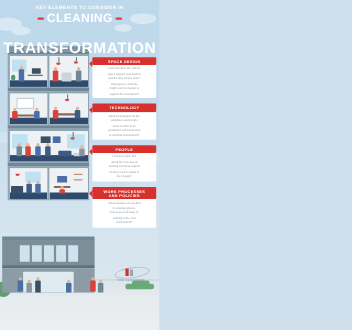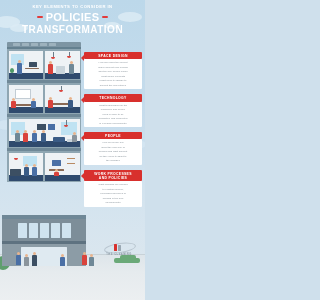--- a/index.html
+++ b/index.html
@@ -15,21 +15,21 @@
   .cloud{position:absolute;background:#dcebf5;border-radius:50%;opacity:.85;}
   .cloud:after,.cloud:before{content:"";position:absolute;background:#dcebf5;border-radius:50%;}
 
   
   .header{position:absolute;left:0;top:4px;width:145px;text-align:center;z-index:6;}
   .kicker{font-size:4.2px;letter-spacing:.45px;font-weight:bold;color:#ffffff;
     line-height:6px;text-transform:uppercase;}
   .title-row{display:flex;align-items:center;justify-content:center;gap:3px;margin-top:1px;}
   .dash{width:6px;height:1.6px;background:#e23b3b;border-radius:1px;}
   .title1{font-size:11px;font-weight:bold;color:#ffffff;letter-spacing:.3px;line-height:12px;}
-  .title2{font-size:10px;font-weight:bold;color:#ffffff;letter-spacing:.5px;line-height:9px;margin-top:2px;}
+  .title2{font-size:14px;font-weight:bold;color:#ffffff;letter-spacing:.5px;line-height:9px;margin-top:16px;}
 
   
   .building{position:absolute;left:7px;top:42px;width:74px;z-index:4;}
   .roof{width:74px;height:5px;background:#7d95a3;border-radius:1px 1px 0 0;position:relative;}
   .roof .vents{position:absolute;left:6px;top:1px;display:flex;gap:2px;}
   .vent{width:7px;height:3px;background:#9db2bd;border-radius:.5px;}
   .roof-lip{width:74px;height:2px;background:#64808f;}
 
   .floor{width:74px;height:31px;background:#8fa6b2;display:flex;gap:1.5px;
     padding:1.5px;box-sizing:border-box;}
@@ -103,21 +103,21 @@
   <div class="cloud" style="left:10px;top:24px;width:18px;height:8px;"></div>
   <div class="cloud" style="left:118px;top:12px;width:24px;height:10px;"></div>
   <div class="cloud" style="left:104px;top:22px;width:16px;height:7px;"></div>
   <div class="cloud" style="left:-4px;top:120px;width:22px;height:10px;opacity:.5;"></div>
   <div class="cloud" style="left:126px;top:140px;width:20px;height:9px;opacity:.5;"></div>
 
   <div class="header">
     <div class="kicker">KEY ELEMENTS TO CONSIDER IN</div>
     <div class="title-row">
       <span class="dash"></span>
-      <span class="title1">POLICIES</span>
+      <span class="title1">CLEANING</span>
       <span class="dash"></span>
     </div>
     <div class="title2">TRANSFORMATION</div>
   </div>
 
   <div class="building">
 
     <div class="roof">
       <div class="vents">
         <span class="vent"></span>

